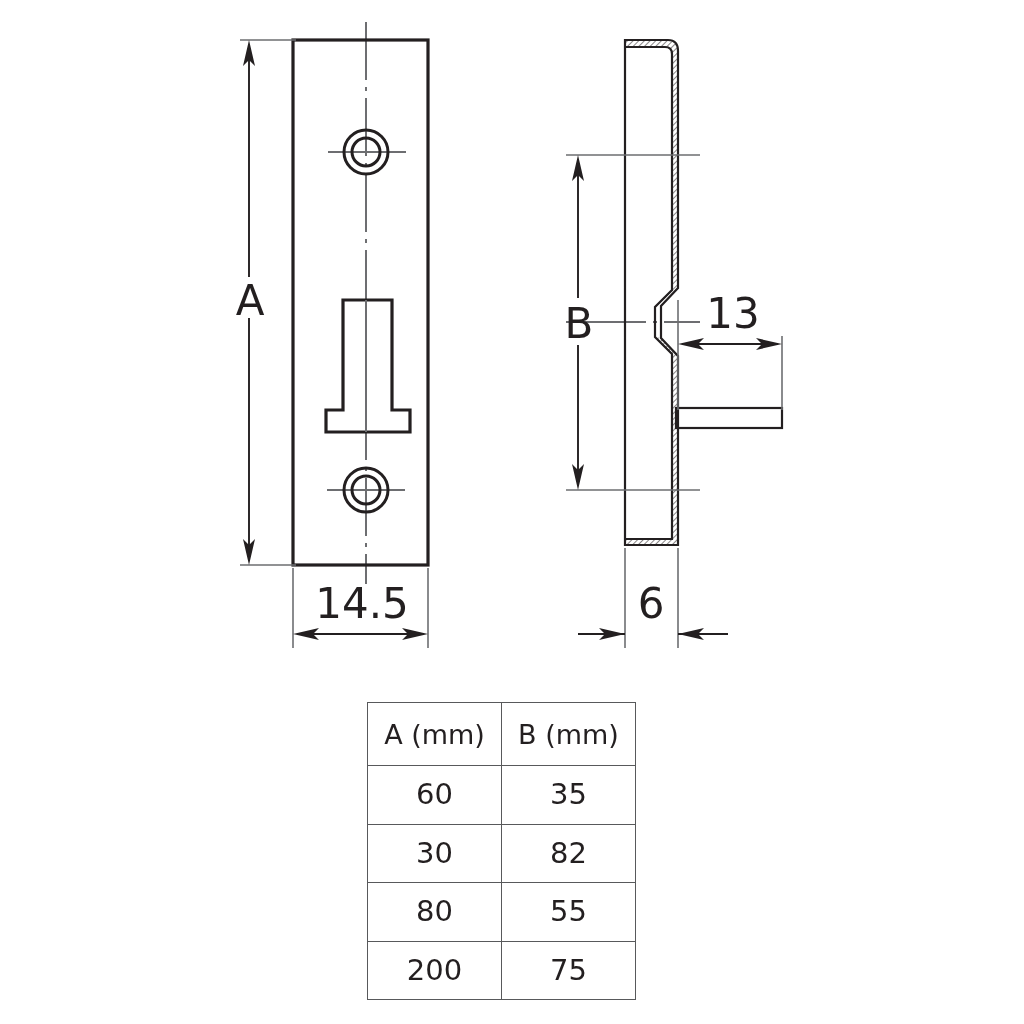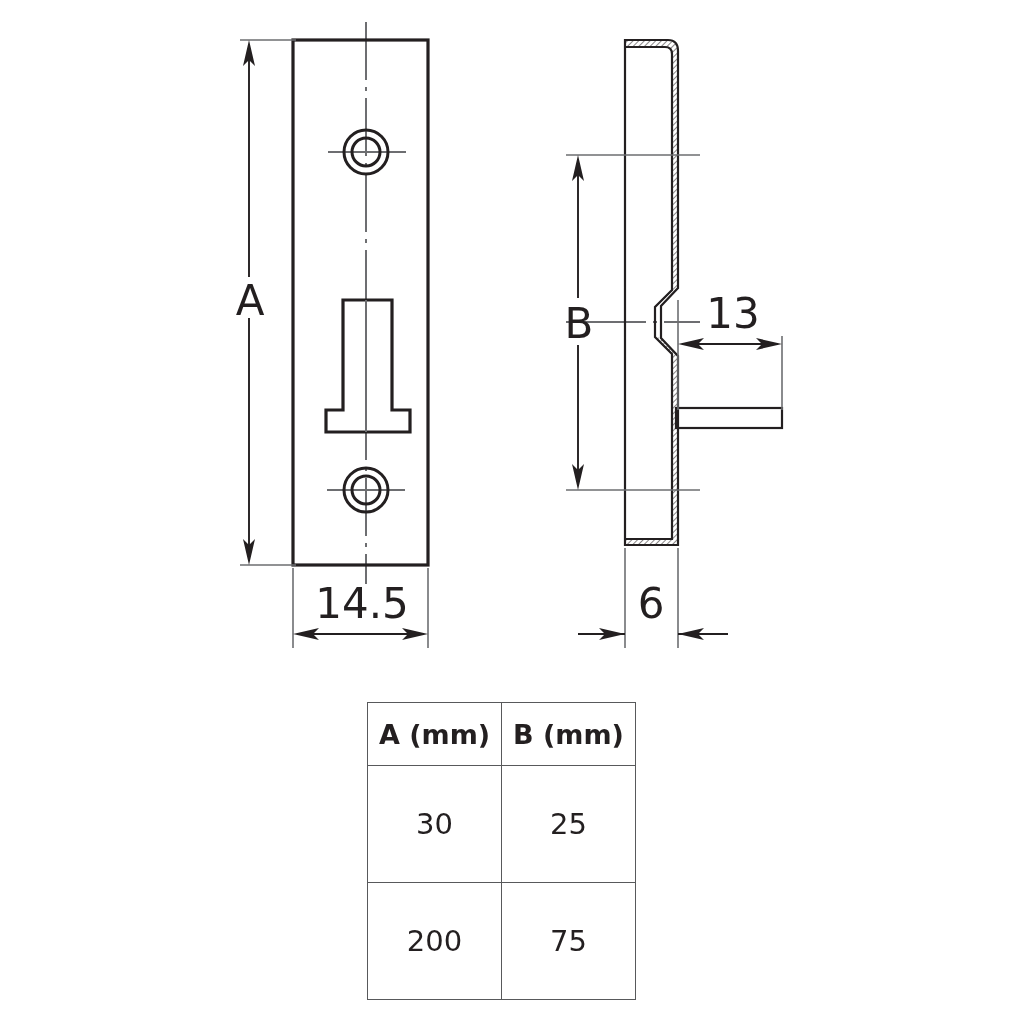--- a/index.html
+++ b/index.html
@@ -98,21 +98,21 @@
   table.spec-table th,
   table.spec-table td {
     border: 1.6px solid #58595b;
     text-align: center;
     font-family: "DejaVu Sans", sans-serif;
     color: #231f20;
     padding: 0;
   }
   table.spec-table th {
     font-size: 27px;
-    font-weight: bold;
+    font-weight: normal;
     height: 62px;
     vertical-align: middle;
   }
   table.spec-table td {
     font-size: 29px;
     height: 39px;
     vertical-align: middle;
     line-height: 1.0;
   }
   table.spec-table col.col-a { width: 134px; }
@@ -249,22 +249,30 @@
         <col class="col-b">
       </colgroup>
       <thead>
         <tr>
           <th>A (mm)</th>
           <th>B (mm)</th>
         </tr>
       </thead>
       <tbody>
         <tr>
+          <td>60</td>
+          <td>35</td>
+        </tr>
+        <tr>
           <td>30</td>
-          <td>25</td>
+          <td>82</td>
+        </tr>
+        <tr>
+          <td>80</td>
+          <td>55</td>
         </tr>
         <tr>
           <td>200</td>
           <td>75</td>
         </tr>
       </tbody>
     </table>
   </div>
 
 </div>

